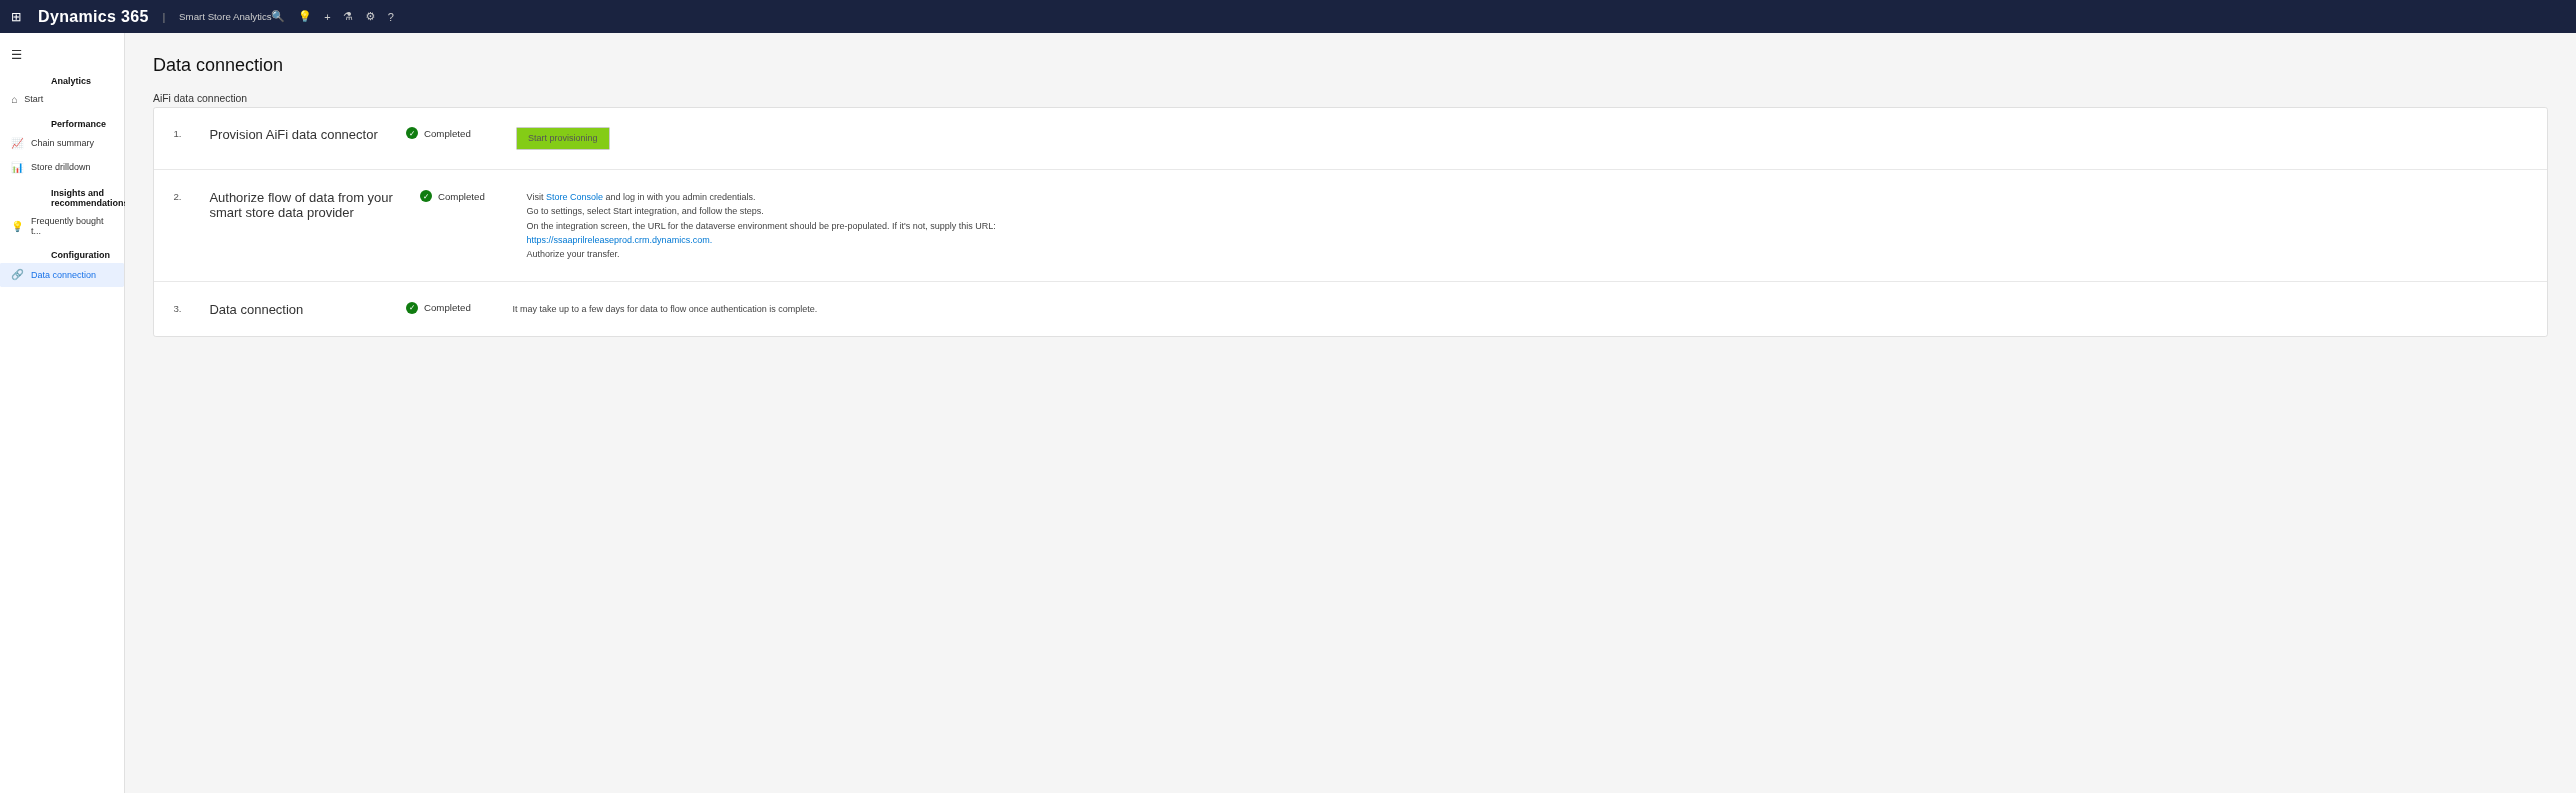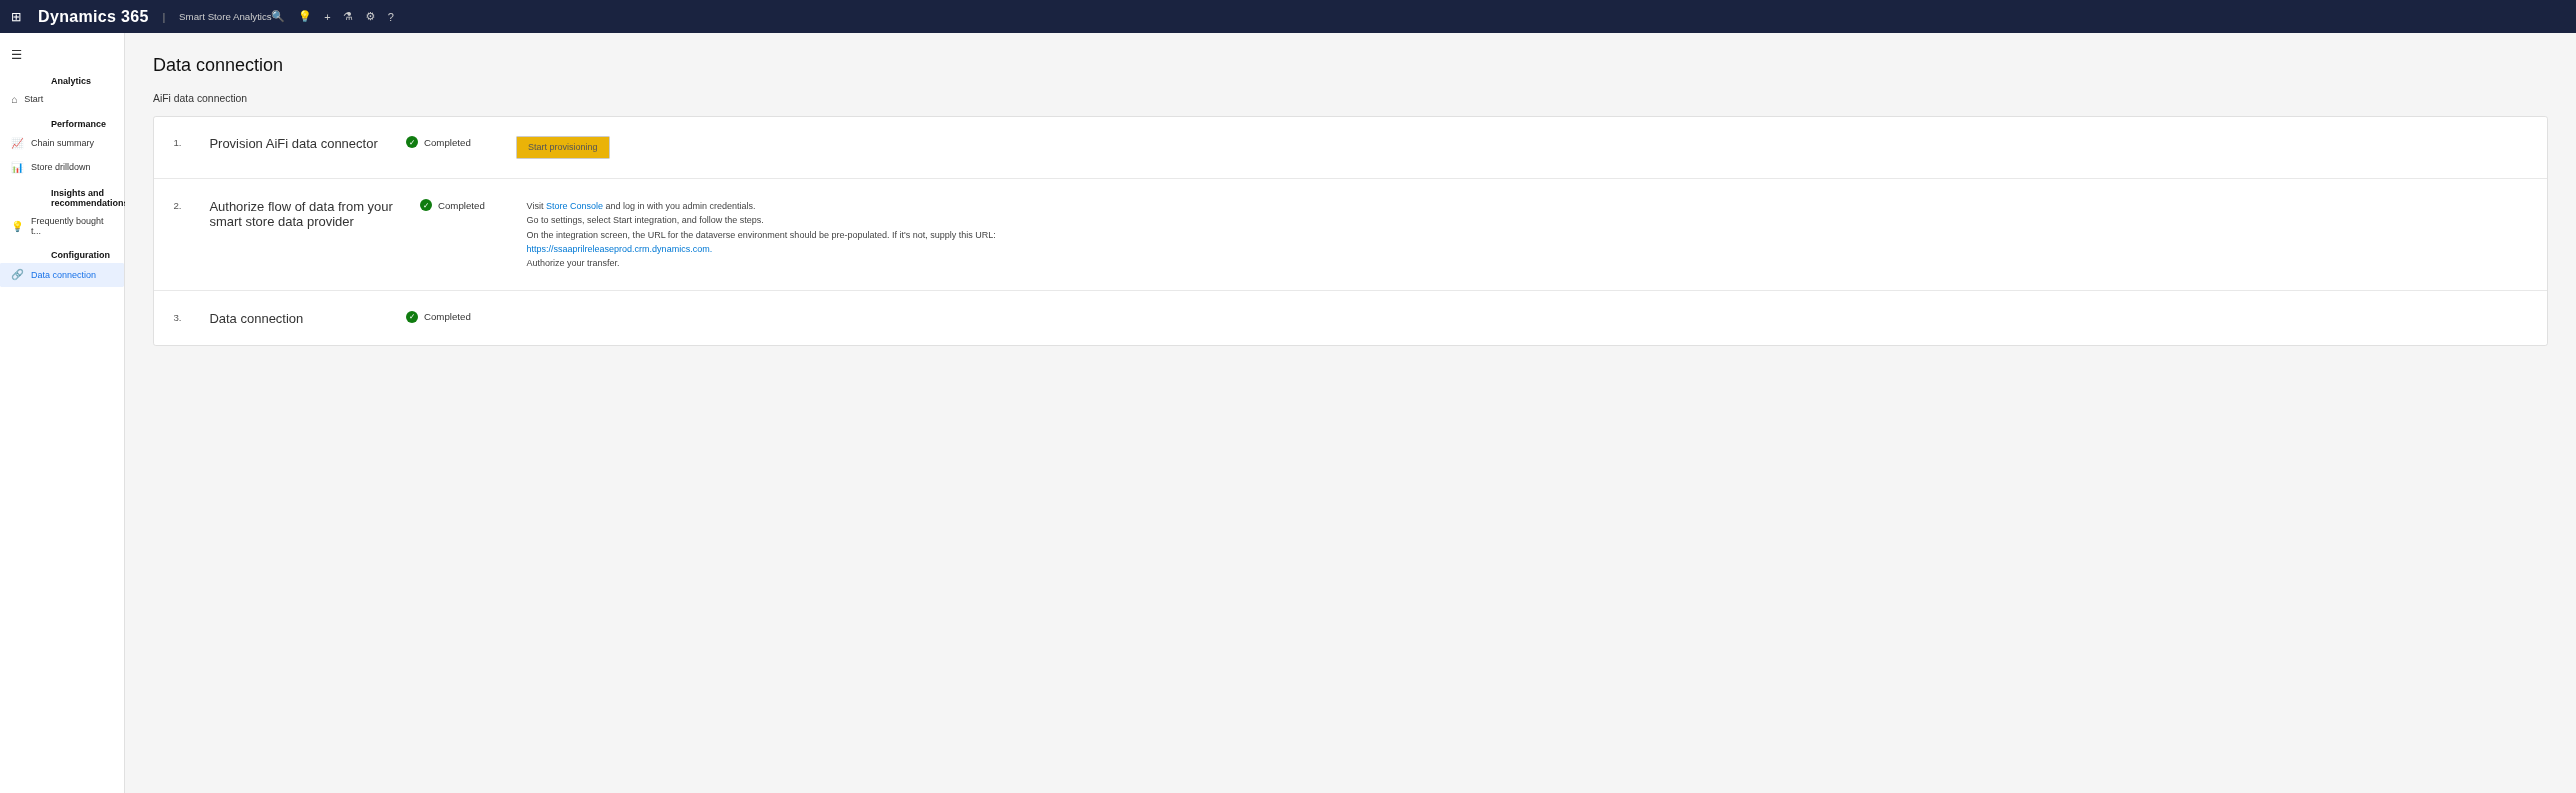--- a/index.html
+++ b/index.html
@@ -116,21 +116,21 @@
     .page-title {
       font-size: 18px;
       font-weight: 300;
       color: #111;
       margin-bottom: 16.6px;
     }
     .section-label {
       font-size: 10.4px;
       font-weight: 400;
       color: #333;
-      margin-bottom: 12px;
+      margin-bottom: 3px;
     }
 
     
     .steps-card {
       background: #fff;
       border: 0.7px solid #e0e0e0;
       border-radius: 2.8px;
       overflow: hidden;
     }
     .step-row {
@@ -185,21 +185,21 @@
       color: #0078d4;
       text-decoration: none;
     }
     .step-action {
       min-width: 97px;
       display: flex;
       align-items: center;
       justify-content: flex-end;
     }
     .btn-start-provisioning {
-      background: #eab308;
+      background: #84cc16;
       border: 0.7px solid #ccc;
       color: #555;
       font-size: 9px;
       padding: 5.5px 11px;
       cursor: pointer;
       border-radius: 1.4px;
     }
   </style>
 </head>
 <body>
@@ -292,19 +292,20 @@
         <div class="step-action"></div>
       </div>
 
       <div class="step-row">
         <div class="step-num">3.</div>
         <div class="step-title">Data connection</div>
         <div class="step-status">
           <div class="status-icon-completed">✓</div>
           <span>Completed</span>
         </div>
+        <div class="step-description">It may take up to a few days for data to flow once authentication is complete.</div>
         <div class="step-action"></div>
       </div>
 
     </div>
   </main>
 </div>
 
 
 </body></html>

